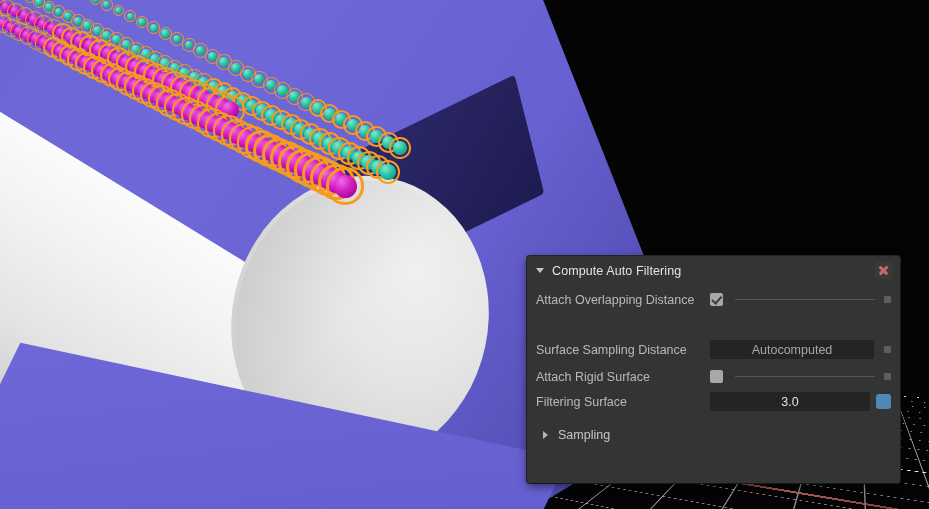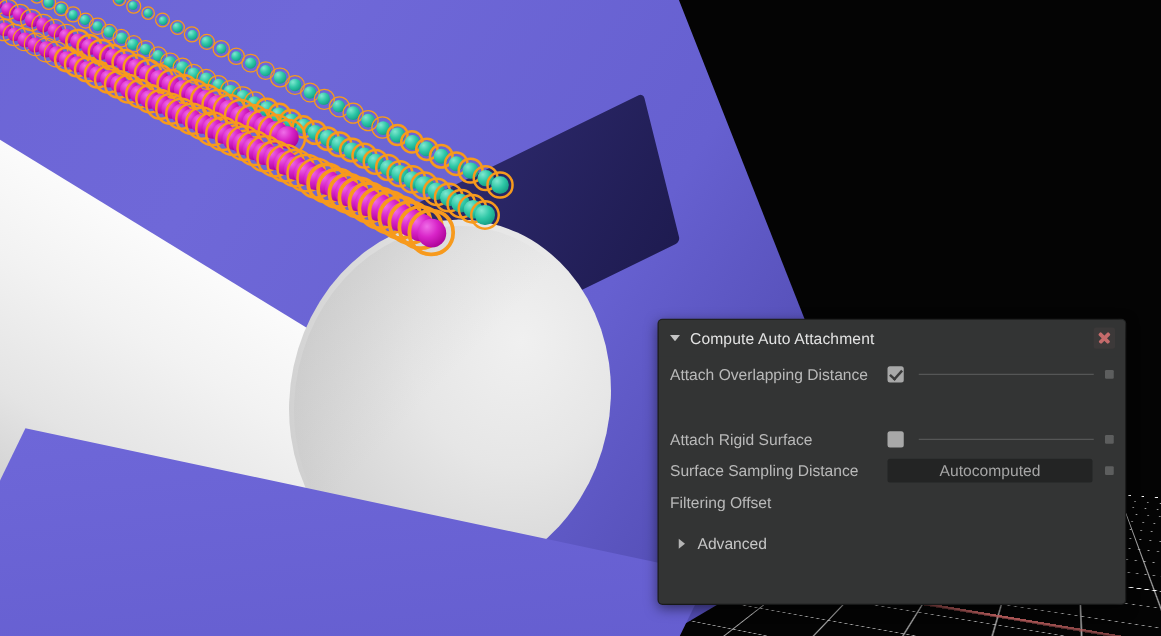--- a/index.html
+++ b/index.html
@@ -552,60 +552,64 @@
         <div class="sphere sp-teal" style="left: 381.8px; top: 135.8px; width: 12.9517px; height: 12.9517px; z-index: 49;"></div>
         <div class="ring" style="left: 389.308px; top: 137.308px; width: 21.384px; height: 21.384px; border-width: 2.3px; border-color: rgb(247, 154, 29); z-index: 49;"></div>
         <div class="sphere sp-teal" style="left: 393.4px; top: 141.4px; width: 13.2px; height: 13.2px; z-index: 50;"></div>
       </div>
   </div>
 
   <div id="panel">
 
     <div id="panel-header">
       <div class="tri-down"></div>
-      <div id="panel-title">Compute Auto Attachment</div>
+      <div id="panel-title">Compute Auto Filtering</div>
       <div id="close-btn"></div>
     </div>
 
     <div id="panel-body">
 
       <div class="prop-row">
         <div class="prop-label">Attach Overlapping Distance</div>
         <div class="ctrl-area">
           <div class="checkbox checked"></div>
           <div class="slider-track"></div>
           <div class="end-marker"></div>
         </div>
       </div>
 
       <div class="prop-row">
       </div>
 
+      <div class="prop-row">
+        <div class="prop-label">Surface Sampling Distance</div>
+        <div class="ctrl-area">
+          <div class="value-field dim">Autocomputed</div>
+          <div class="end-marker"></div>
+        </div>
+      </div>
+
       <div class="prop-row gap">
         <div class="prop-label">Attach Rigid Surface</div>
         <div class="ctrl-area">
           <div class="checkbox"></div>
           <div class="slider-track"></div>
           <div class="end-marker"></div>
         </div>
       </div>
 
+
       <div class="prop-row">
-        <div class="prop-label">Surface Sampling Distance</div>
+        <div class="prop-label">Filtering Surface</div>
         <div class="ctrl-area">
-          <div class="value-field dim">Autocomputed</div>
-          <div class="end-marker"></div>
+          <div class="value-field">3.0</div>
+          <div class="color-swatch"></div>
         </div>
       </div>
 
-
-      <div class="prop-row">
-        <div class="prop-label">Filtering Offset</div>
-      </div>
-
       <div id="advanced-row">
         <div class="tri-right"></div>
-        <div id="advanced-label">Advanced</div>
+        <div id="advanced-label">Sampling</div>
       </div>
 
     </div>
   </div>
 </div>
 
 </body></html>

